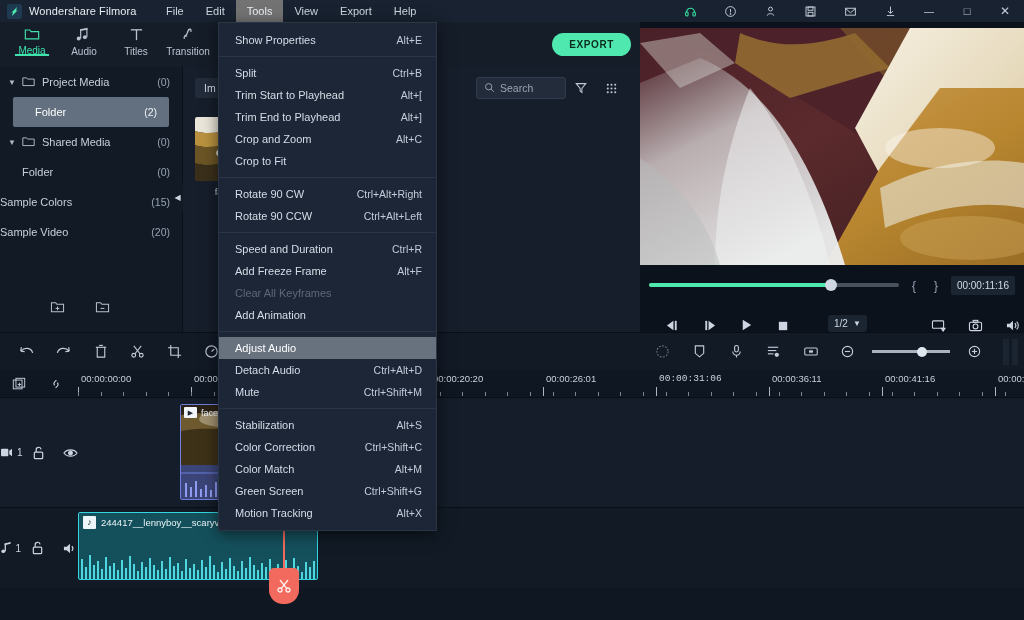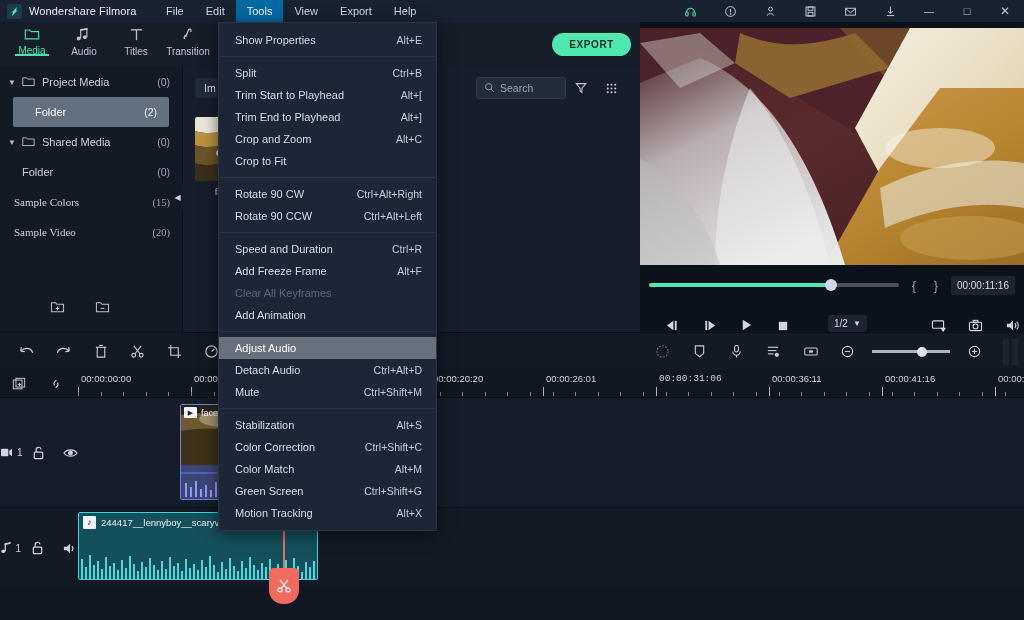--- a/index.html
+++ b/index.html
@@ -21,21 +21,21 @@
     width: 15px; height: 15px; background: #1e3a50; border-radius: 2px;
     position: relative; display:flex; align-items:center; justify-content:center;
   }
   .brand-logo svg { display:block; }
   .brand-name { color: #e8edf3; font-size: 11px; letter-spacing: .1px; }
   .menubar { display: flex; align-items: center; gap: 0px; height: 22px; }
   .menubar .mi {
     color: #cdd6e0; font-size: 11px; padding: 4px 11px; height:22px;
     display:flex; align-items:center; cursor: default;
   }
-  .menubar .mi.active { color: #e9eef5; background: #0369a1; }
+  .menubar .mi.active { color: #e9eef5; background: #737373; }
   .doc-title {
     position: absolute; left: 0; right: 0; text-align: center;
     color: #d7dee7; font-size: 11px; pointer-events: none;
   }
   .tb-icons {
     position: absolute; right: 0; top: 0; height: 22px;
     display: flex; align-items: center;
   }
   .tb-icons .ic {
     width: 40px; height: 22px; display: flex; align-items: center; justify-content: center;
@@ -82,21 +82,21 @@
     height: 30px; display: flex; align-items: center; color: #c7d0dc; font-size: 11px;
     padding-left: 8px; padding-right: 12px;
   }
   .tree-row .caret { width: 14px; color: #aeb9c7; font-size: 8px; }
   .tree-row .fico { width: 20px; color: #aeb9c7; }
   .tree-row .lbl { flex: 1; }
   .tree-row .cnt { color: #97a3b3; font-size: 10.5px; }
   .tree-row.child { padding-left: 22px; }
   .tree-row.selected { background: #63707f; color: #fff; margin: 0 13px 0 13px; border-radius: 2px; }
   .tree-row.selected .cnt { color: #eef2f6; }
-  .tree-row.plain { padding-left: 14px; font-family: Liberation Serif, serif; }
+  .tree-row.plain { padding-left: 0; }
   .lib-foot {
     position: absolute; left: 0; bottom: 8px; width: 183px; height: 30px;
     display: flex; align-items: center; gap: 30px; padding-left: 50px; color: #b6c0cd;
   }
   .panel-collapse {
     position: absolute; left: 172px; top: 183px; width: 11px; height: 28px;
     display: flex; align-items: center; justify-content: center;
     color: #cfd7e1; font-size: 8px; background: #121a26;
   }
 

